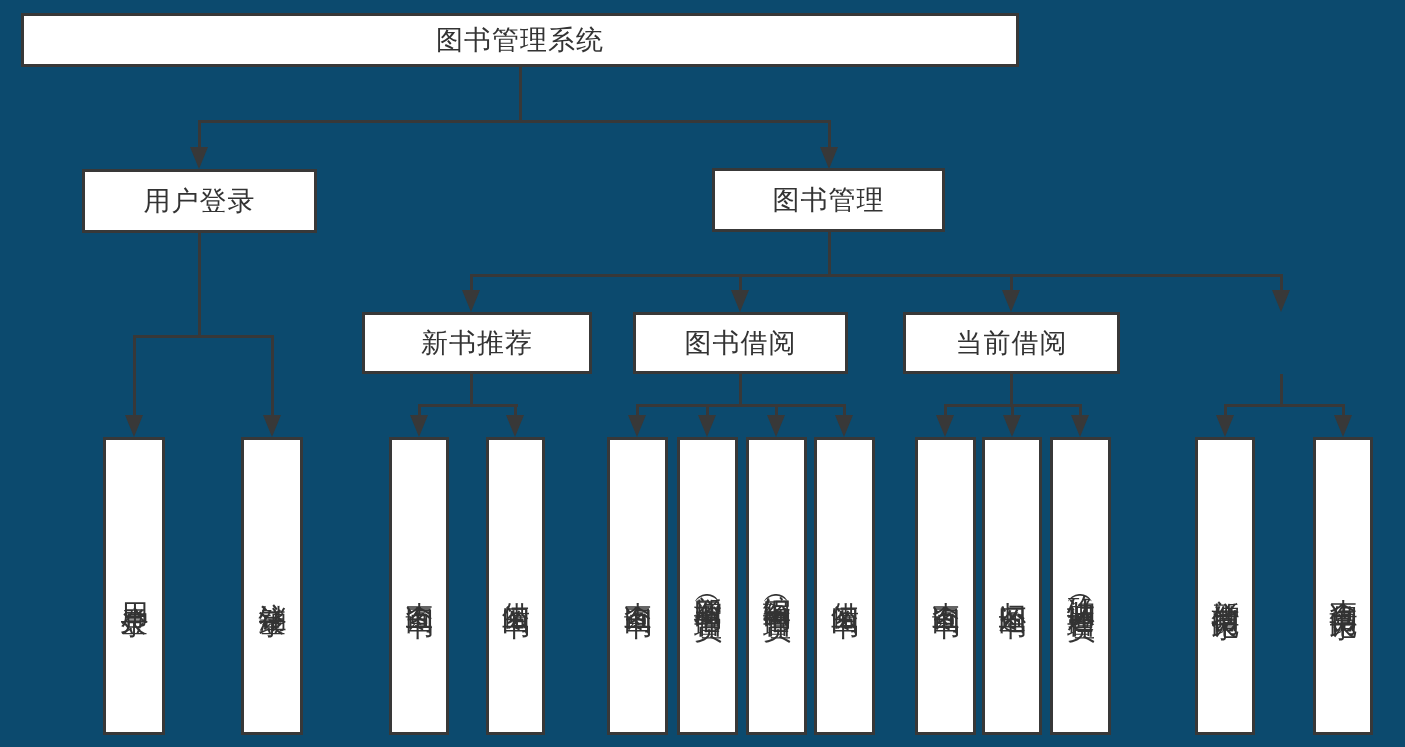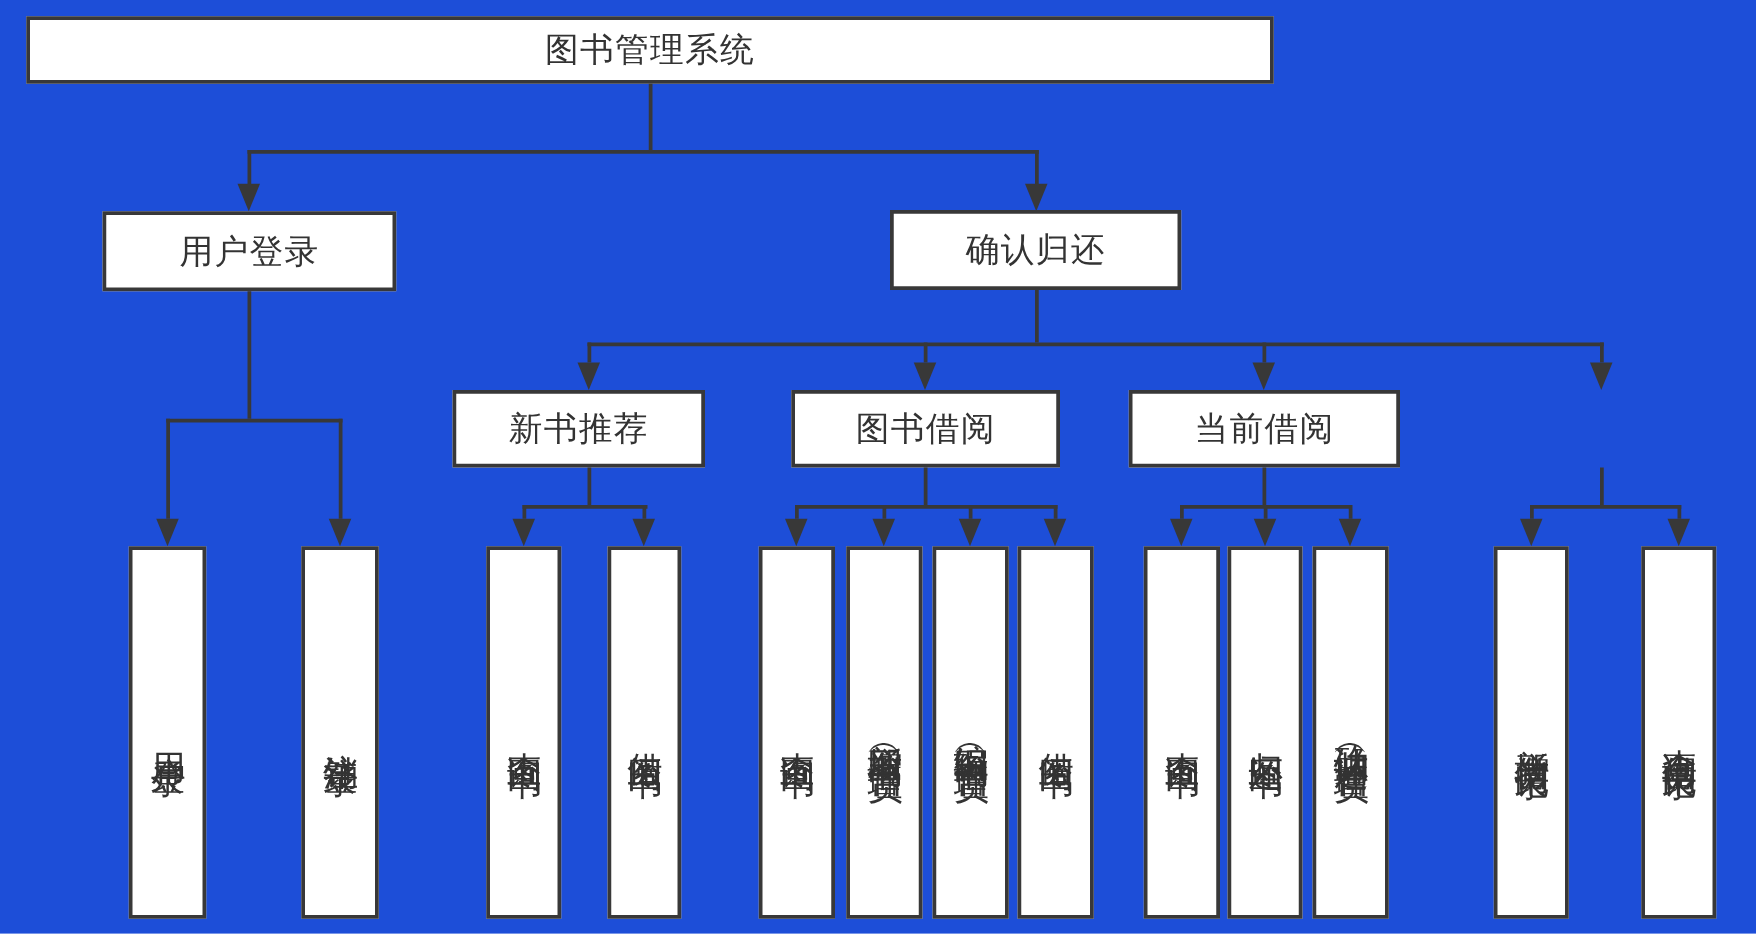--- a/index.html
+++ b/index.html
@@ -1,17 +1,17 @@
 <!DOCTYPE html>
 <html><head>
 <meta charset="utf-8">
 <style>
   html,body{margin:0;padding:0;background:#fff;}
   .canvas{
-    position:relative;width:1405px;height:747px;background:#1d4ed8;
+    position:relative;width:1405px;height:747px;background:#0c4a6e;
     font-family:"Liberation Sans","DejaVu Sans",sans-serif;overflow:hidden;
   }
   .node{
     position:absolute;box-sizing:border-box;border:3px solid #383838;background:#ffffff;
     display:flex;align-items:center;justify-content:center;
     color:#333333;font-size:27px;letter-spacing:1px;
   }
   .leaf{
     position:absolute;box-sizing:border-box;border:3px solid #383838;background:#ffffff;
     display:flex;align-items:center;justify-content:center;
@@ -47,42 +47,42 @@
   <div class="hline" style="left:197.5px;top:120px;width:633px"></div>
   <div class="vline" style="left:197.5px;top:120px;height:29px"></div>
   <div class="vline" style="left:827.5px;top:120px;height:29px"></div>
   <div class="arrow" style="left:190px;top:147px"></div>
   <div class="arrow" style="left:820px;top:147px"></div>
 
   <div class="node" style="left:82px;top:169px;width:235px;height:64px">
     <span>用户登录</span>
   </div>
   <div class="node" style="left:712px;top:168px;width:233px;height:64px">
-    <span>确认归还</span>
+    <span>图书管理</span>
   </div>
 
   <div class="vline" style="left:197.5px;top:233px;height:102px"></div>
   <div class="hline" style="left:132.5px;top:335px;width:141px"></div>
   <div class="vline" style="left:132.5px;top:335px;height:80px"></div>
   <div class="vline" style="left:270.5px;top:335px;height:80px"></div>
   <div class="arrow" style="left:125px;top:415px"></div>
   <div class="arrow" style="left:263px;top:415px"></div>
 
   <div class="vline" style="left:827.5px;top:232px;height:42px"></div>
   <div class="hline" style="left:469.5px;top:274px;width:813px"></div>
   <div class="vline" style="left:469.5px;top:274px;height:16px"></div>
   <div class="vline" style="left:738.5px;top:274px;height:16px"></div>
   <div class="vline" style="left:1009.5px;top:274px;height:16px"></div>
   <div class="vline" style="left:1279.5px;top:274px;height:16px"></div>
   <div class="arrow" style="left:462px;top:290px"></div>
   <div class="arrow" style="left:731px;top:290px"></div>
   <div class="arrow" style="left:1002px;top:290px"></div>
   <div class="arrow" style="left:1272px;top:290px"></div>
 
-  <div class="node" style="left:362px;top:312px;width:202px;height:62px">
+  <div class="node" style="left:362px;top:312px;width:230px;height:62px">
     <span>新书推荐</span>
   </div>
   <div class="node" style="left:903px;top:312px;width:217px;height:62px">
     <span>当前借阅</span>
   </div>
   <div class="node" style="left:633px;top:312px;width:215px;height:62px">
     <span>图书借阅</span>
   </div>
 
   <div class="vline" style="left:469.5px;top:374px;height:30px"></div>

